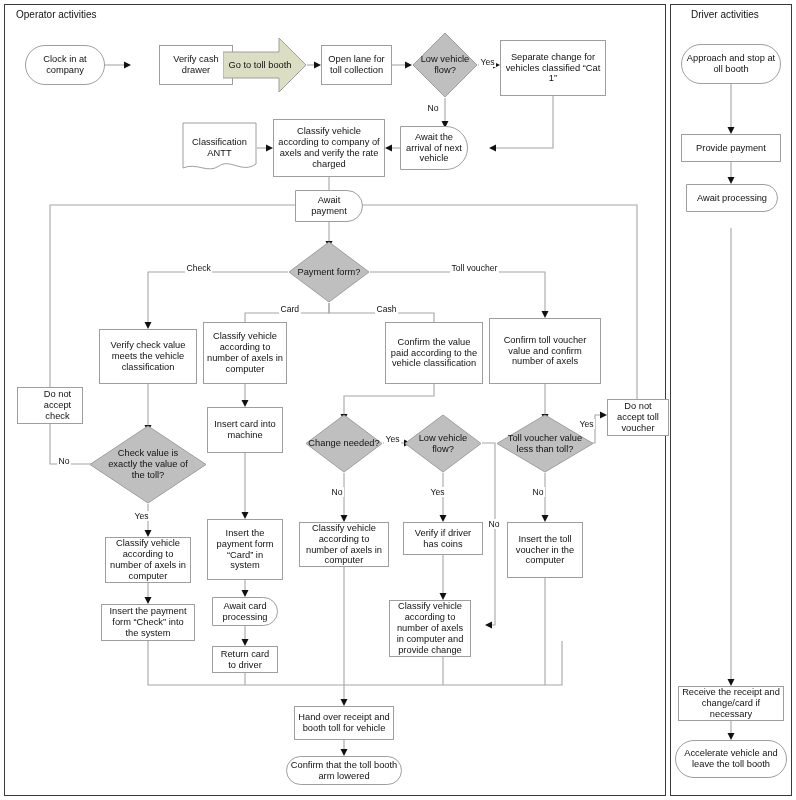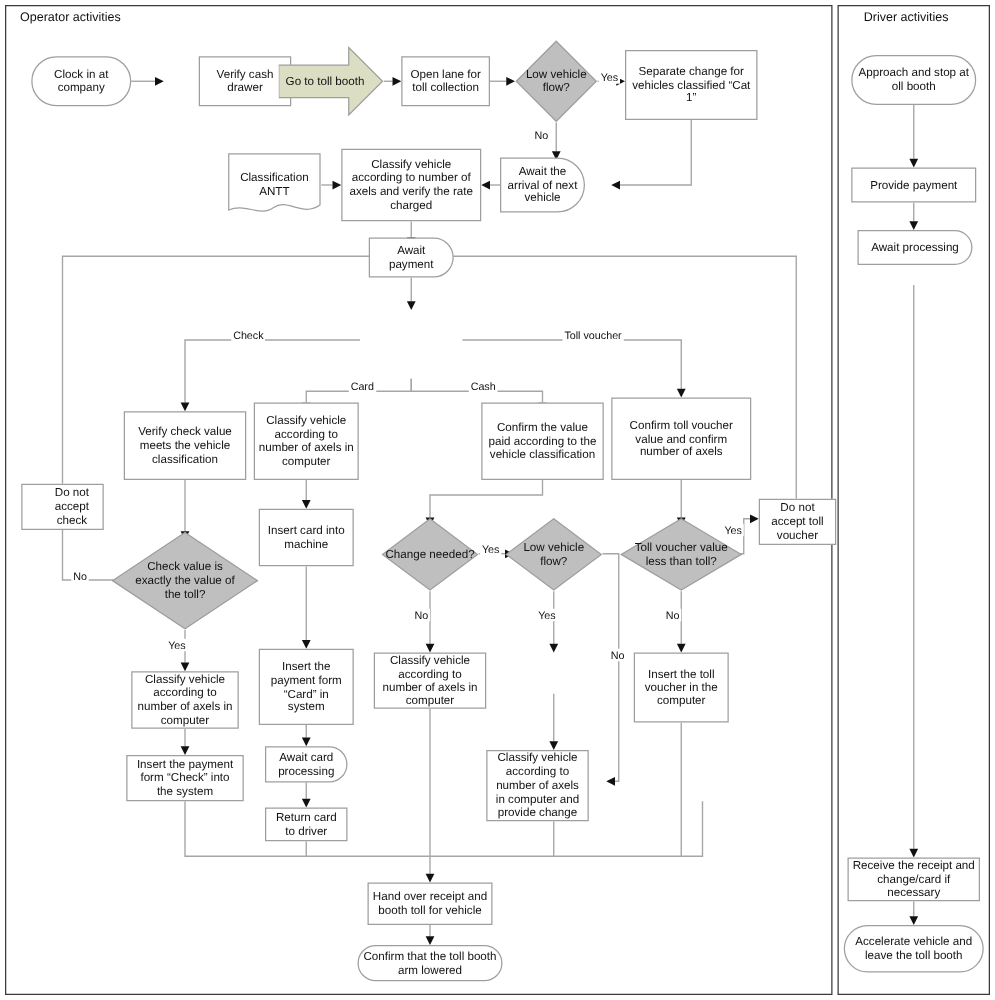--- a/index.html
+++ b/index.html
@@ -193,26 +193,32 @@
 
   <div class="node proc" style="left:500px;top:40px;width:106px;height:56px;">Separate change for vehicles classified “Cat 1”</div>
 
   <div class="node docshape" style="left:182px;top:122px;width:75px;height:52px;">
     <svg width="75" height="52" viewBox="0 0 75 52">
       <path d="M1,1 H74 V42 C60,52 48,36 37,44 C26,52 14,40 1,46 Z" fill="#ffffff" stroke="#9e9e9e" stroke-width="1"></path>
     </svg>
     <span class="dtext">Classification ANTT</span>
   </div>
 
-  <div class="node proc" style="left:273px;top:119px;width:112px;height:58px;">Classify vehicle according to number of axels and verify the rate charged</div>
+  <div class="node proc" style="left:273px;top:119px;width:112px;height:58px;">Classify vehicle according to company of axels and verify the rate charged</div>
 
   <div class="node delay" style="left:400px;top:126px;width:68px;height:44px;">Await the arrival of next vehicle</div>
 
   <div class="node delay" style="left:295px;top:190px;width:68px;height:32px;">Await payment</div>
 
+  <div class="node decision" style="left:288px;top:241px;width:82px;height:62px;">
+    <svg width="82" height="62" viewBox="0 0 82 62">
+      <polygon points="41,1 81,31 41,61 1,31" fill="#bfbfbf" stroke="#9e9e9e" stroke-width="1"></polygon>
+    </svg>
+    <span class="dtext">Payment form?</span>
+  </div>
 
   <div class="node proc" style="left:99px;top:329px;width:98px;height:55px;">Verify check value meets the vehicle classification</div>
 
   <div class="node proc" style="left:203px;top:322px;width:84px;height:62px;">Classify vehicle according to number of axels in computer</div>
 
   <div class="node proc" style="left:385px;top:322px;width:98px;height:62px;">Confirm the value paid according to the vehicle classification</div>
 
   <div class="node proc" style="left:489px;top:318px;width:112px;height:66px;">Confirm toll voucher value and confirm number of axels</div>
 
   <div class="node proc" style="left:17px;top:387px;width:66px;height:37px;padding-left:18px;">Do not accept check</div>
@@ -248,20 +254,21 @@
   </div>
 
   <div class="node proc" style="left:607px;top:399px;width:62px;height:37px;">Do not accept toll voucher</div>
 
   <div class="node proc" style="left:105px;top:537px;width:86px;height:46px;">Classify vehicle according to number of axels in computer</div>
 
   <div class="node proc" style="left:207px;top:519px;width:76px;height:61px;">Insert the payment form “Card” in system</div>
 
   <div class="node proc" style="left:299px;top:522px;width:90px;height:45px;">Classify vehicle according to number of axels in computer</div>
 
+  <div class="node proc" style="left:403px;top:522px;width:80px;height:33px;">Verify if driver has coins</div>
 
   <div class="node proc" style="left:507px;top:522px;width:76px;height:56px;">Insert the toll voucher in the computer</div>
 
   <div class="node proc" style="left:101px;top:604px;width:94px;height:37px;">Insert the payment form “Check” into the system</div>
 
   <div class="node delay" style="left:212px;top:597px;width:66px;height:29px;">Await card processing</div>
 
   <div class="node proc" style="left:389px;top:600px;width:82px;height:57px;">Classify vehicle according to number of axels in computer and provide change</div>
 
   <div class="node proc" style="left:212px;top:646px;width:66px;height:27px;">Return card to driver</div>

